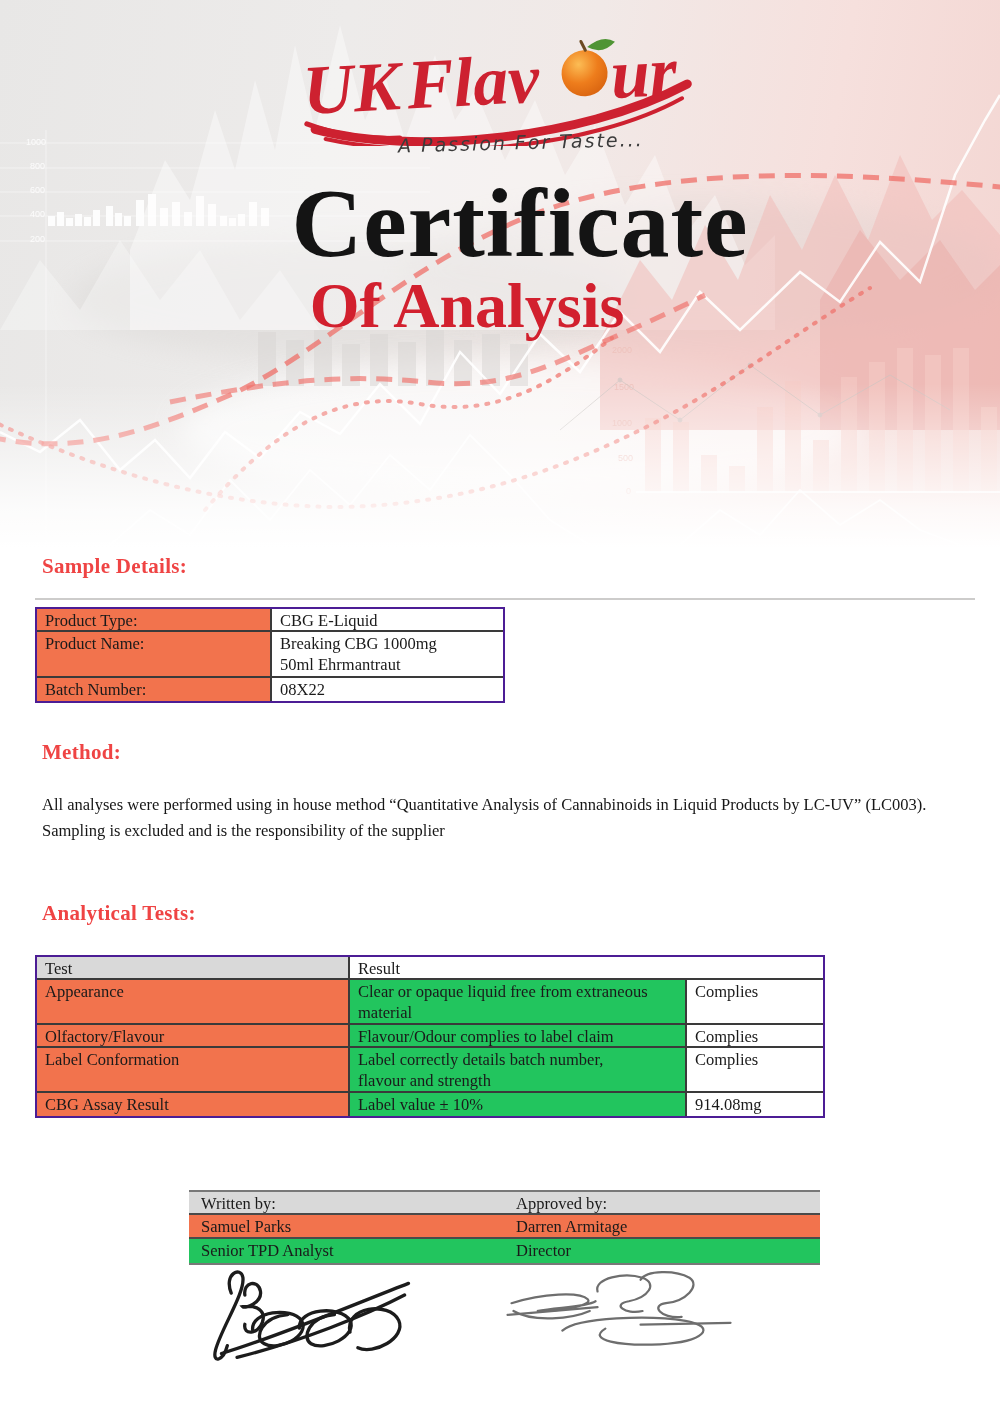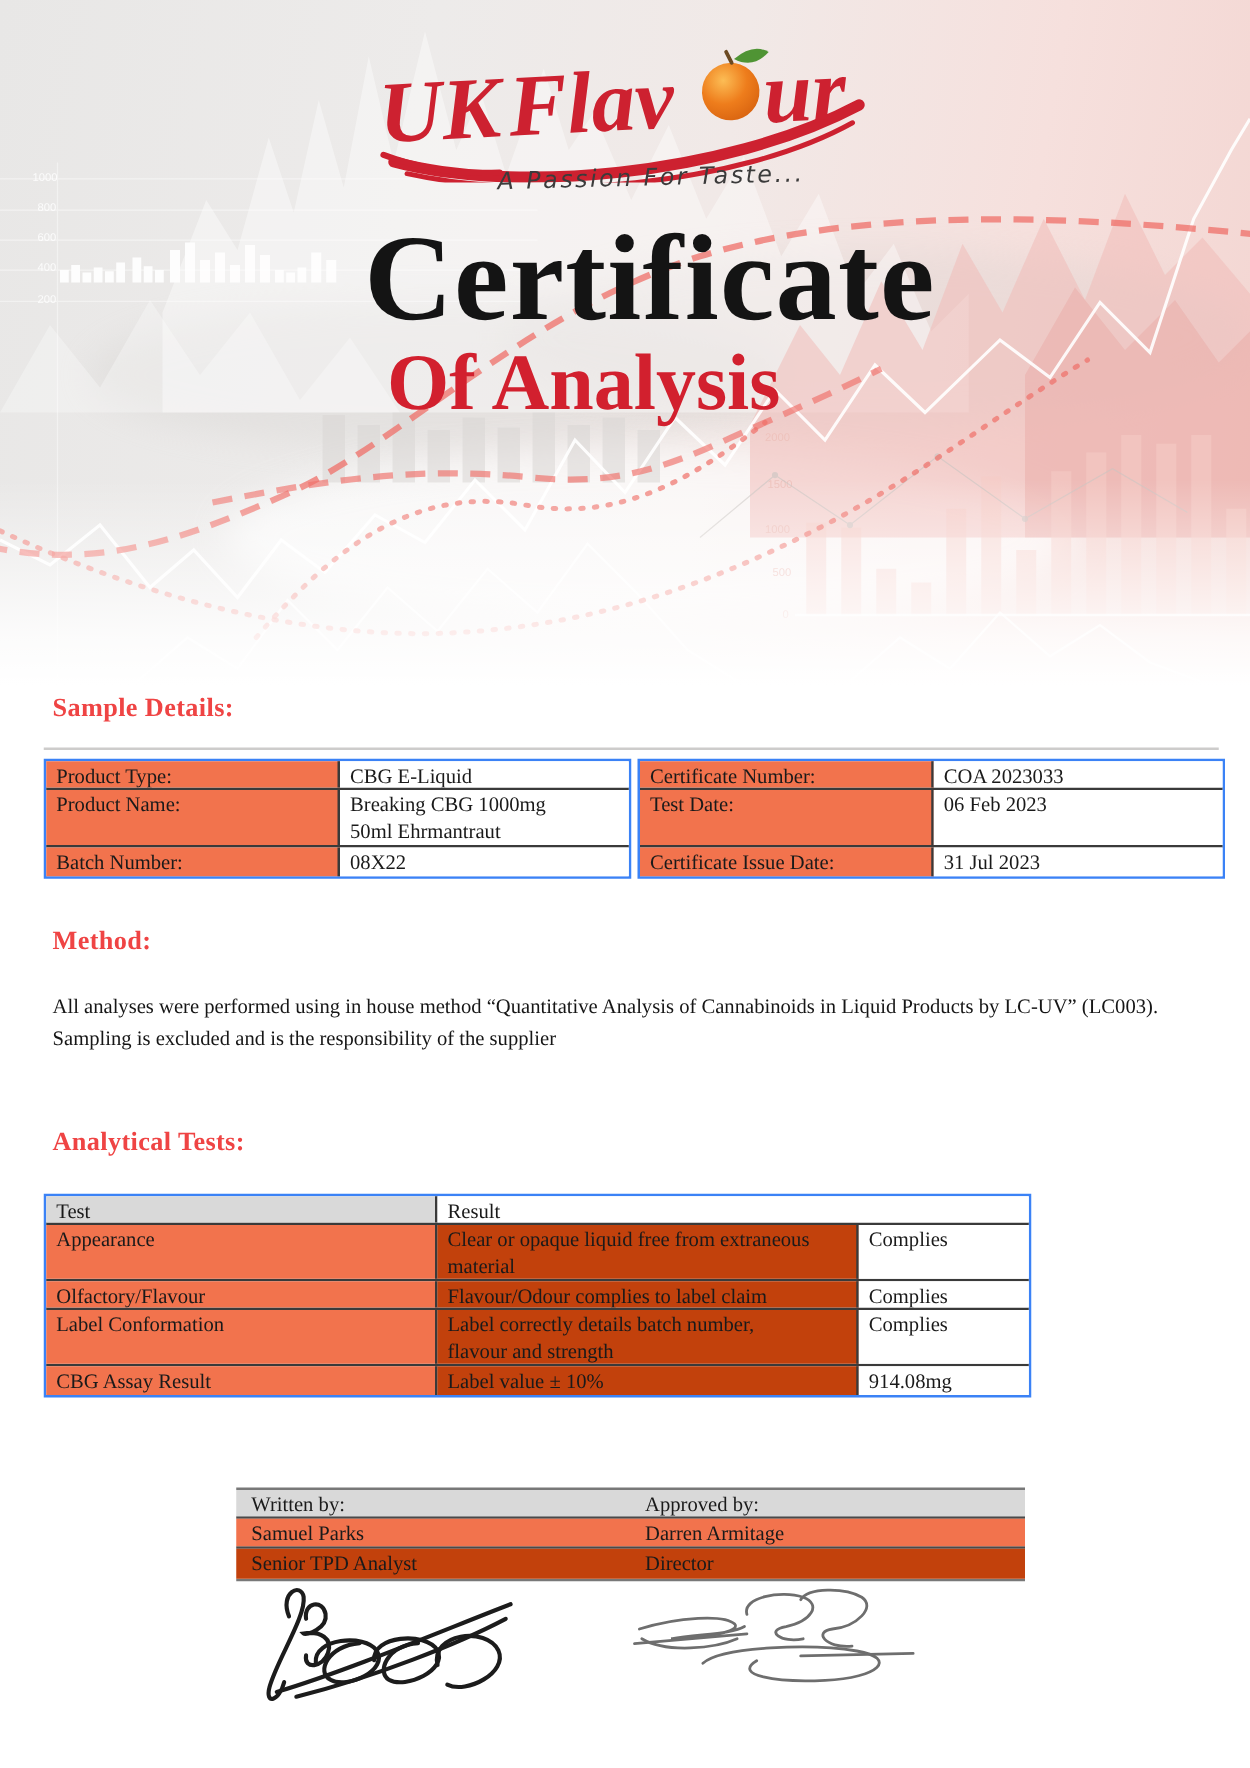--- a/index.html
+++ b/index.html
@@ -18,27 +18,27 @@
            font-size:19px;letter-spacing:2px;color:#3b3b3b;transform:rotate(-1.5deg);white-space:nowrap;}
   
   .title1{position:absolute;left:0;top:172px;width:1000px;text-align:center;
           font-size:98px;font-weight:700;line-height:1.05;color:#141414;letter-spacing:1px;padding-left:20px;}
   .title2{position:absolute;left:0;top:272px;width:1000px;text-align:center;
           font-size:64px;font-weight:700;color:#d2202e;transform:translateX(-33px);line-height:1.05;}
   
   .h2{position:absolute;left:42px;font-size:21px;font-weight:700;color:#ef4444;letter-spacing:.3px;}
   
   .rule{position:absolute;left:35px;width:940px;height:2px;background:#cdcccb;}
-  .tbl{position:absolute;border:2px solid #3b82f6;box-sizing:border-box;background:#fff;}
+  .tbl{position:absolute;border:2px solid #4c1d95;box-sizing:border-box;background:#fff;}
   .tr{display:flex;border-bottom:2px solid #3a3a3a;box-sizing:border-box;}
   .tr:last-child{border-bottom:none;}
   .td{box-sizing:border-box;padding:1px 8px;font-size:16.5px;line-height:21px;overflow:hidden;}
   .h23{height:23px}.h24{height:24px}.h45{height:45px}.h46{height:46px}
   .orange{background:#f2734d;}
-  .peach{background:#c2410c;}
+  .peach{background:#22c55e;}
   .gray{background:#d9d9d9;}
   .bdr{border-right:2px solid #3a3a3a;}
   .sd-l{left:35px;top:607px;width:470px;}
   .sd-r{left:510px;top:607px;width:470px;}
   .sd-lbl{width:235px;}
   .sd-val{flex:1;background:#fff;}
   .w170{max-width:172px;}
   .method-p{position:absolute;left:42px;top:792px;width:940px;font-size:16.5px;line-height:26px;color:#161616;}
   .at{left:35px;top:955px;width:790px;}
   .at-c1{width:313px;}
@@ -213,34 +213,20 @@
       <div class="td sd-val">
           <span class="w170" style="display:block">Breaking CBG 1000mg 50ml Ehrmantraut</span>
         </div>
     </div>
     <div class="tr h23">
       <div class="td sd-lbl orange bdr">Batch Number:</div>
       <div class="td sd-val">08X22</div>
     </div>
   </div>
 
-  <div class="tbl sd-r">
-    <div class="tr h23">
-      <div class="td sd-lbl orange bdr">Certificate Number:</div>
-      <div class="td sd-val">COA 2023033</div>
-    </div>
-    <div class="tr h46">
-      <div class="td sd-lbl orange bdr">Test Date:</div>
-      <div class="td sd-val">06 Feb 2023</div>
-    </div>
-    <div class="tr h23">
-      <div class="td sd-lbl orange bdr">Certificate Issue Date:</div>
-      <div class="td sd-val">31 Jul 2023</div>
-    </div>
-  </div>
 
   <div class="h2" style="top:740px">Method:</div>
   <div class="method-p">
     <div>All analyses were performed using in house method “Quantitative Analysis of Cannabinoids in Liquid Products by LC-UV” (LC003).</div>
     <div>Sampling is excluded and is the responsibility of the supplier</div>
   </div>
 
   <div class="h2" style="top:901px">Analytical Tests:</div>
 
   <div class="tbl at">

